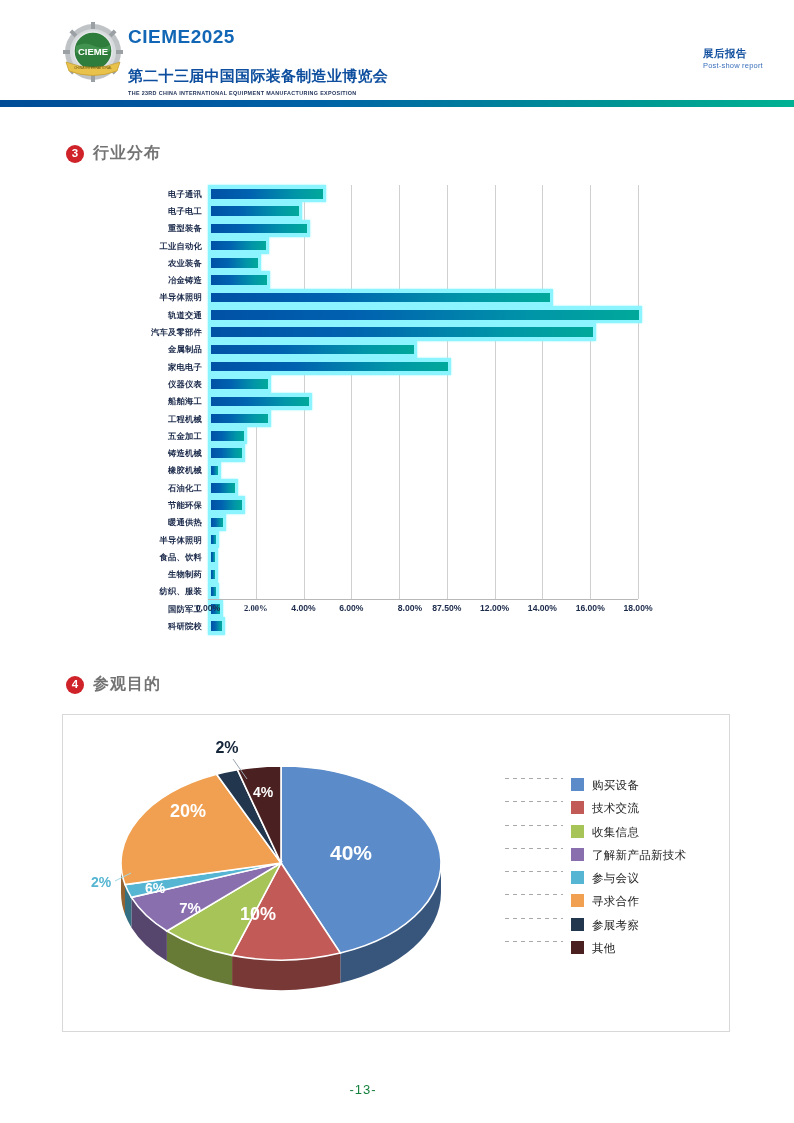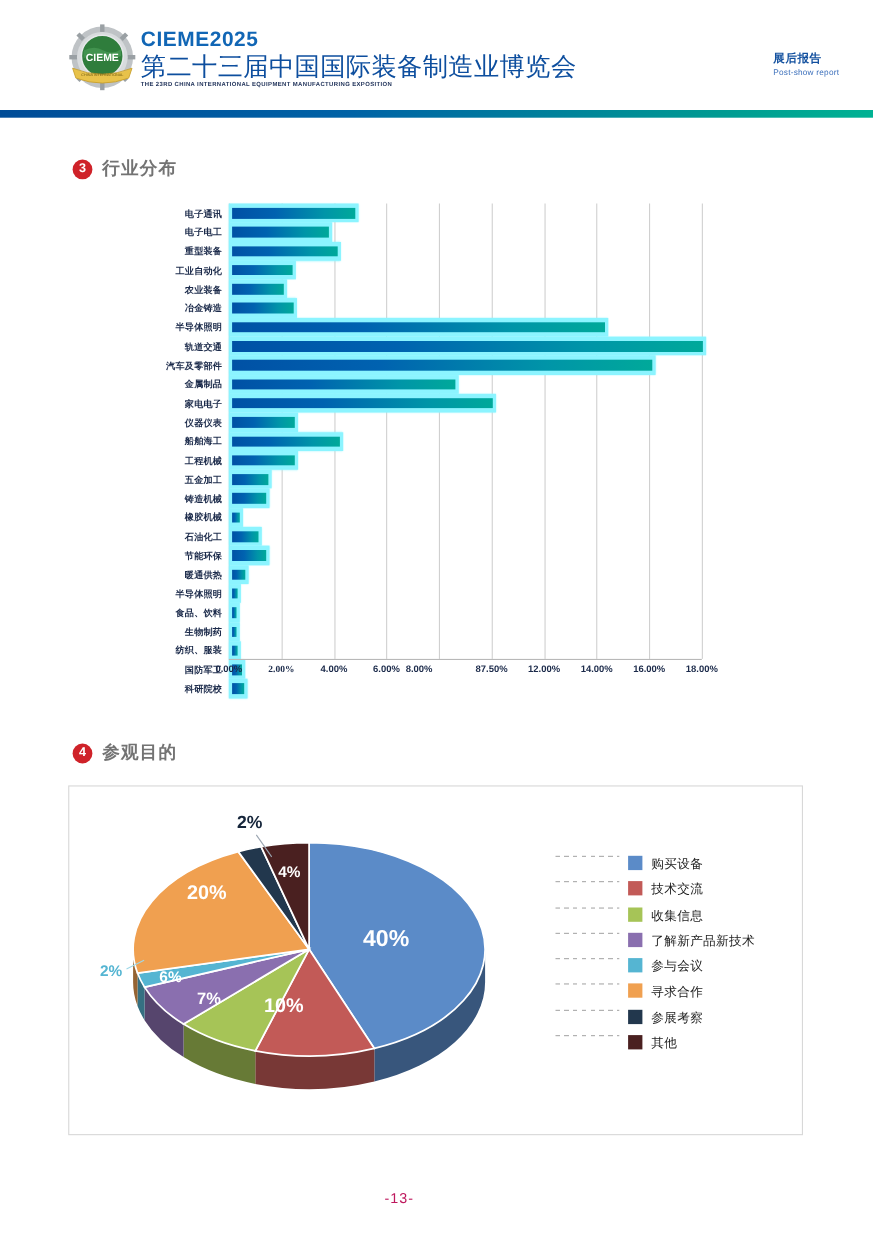--- a/index.html
+++ b/index.html
@@ -10,22 +10,22 @@
   }
   
   .header{position:absolute;left:0;top:0;width:794px;height:92px;}
   .logo{position:absolute;left:62px;top:22px;width:62px;height:62px;}
   .brand{position:absolute;left:128px;top:26px;}
   .brand-en{
     font-size:19px;font-weight:bold;color:#1166b5;letter-spacing:.5px;
     line-height:22px;font-family:"Liberation Sans",sans-serif;
   }
   .brand-cn{
-    font-size:23px;font-weight:normal;color:#0d4e9e;letter-spacing:.3px;
-    line-height:22px;margin-top:1px;
+    font-size:15px;font-weight:bold;color:#0d4e9e;letter-spacing:.3px;
+    line-height:22px;margin-top:17px;
   }
   .brand-sub{
     font-size:5.4px;font-weight:bold;color:#23355c;letter-spacing:.35px;
     line-height:8px;margin-top:2px;
   }
   .report{position:absolute;left:703px;top:46px;text-align:left;}
   .report-cn{font-size:10.5px;font-weight:bold;color:#12509f;line-height:14px;letter-spacing:.5px;}
   .report-en{font-size:7.5px;color:#3b6fbb;line-height:11px;letter-spacing:.2px;}
   .rule{
     position:absolute;left:0;top:100px;width:794px;height:7px;
@@ -78,21 +78,21 @@
   .legend-row{height:23.3px;display:flex;align-items:flex-start;}
   .leg-dash{
     width:58px;height:1px;margin-right:8px;
     background:repeating-linear-gradient(to right,#a9a9a9 0 4px,transparent 4px 8px);
   }
   .leg-swatch{width:13px;height:13px;margin-right:8px;flex:none;}
   .leg-text{font-size:11.5px;color:#1d1d1d;letter-spacing:.3px;}
   
   .footer{
     position:absolute;left:0;top:1082px;width:726px;text-align:center;
-    font-size:13px;color:#be185d;letter-spacing:1px;
+    font-size:13px;color:#15803d;letter-spacing:1px;
   }
 </style>
 </head>
 <body>
 
 <div class="header">
 
   <div class="logo">
     <svg width="62" height="62" viewBox="0 0 62 62">
       <g>
@@ -333,21 +333,21 @@
           <div class="bc-bar" style="width: 11.4667px;"></div>
         </div>
       </div>
     </div>
   <div class="bc-axis"></div>
   <div class="bc-ticks" id="bc-ticks">
       <span style="left: 0px;">0.00%</span>
       <span style="left: 47.7778px; font-family: Liberation Serif, serif;">2.00%</span>
       <span style="left: 95.5556px;">4.00%</span>
       <span style="left: 143.333px;">6.00%</span>
-      <span style="left: 173px;">8.00%</span>
+      <span style="left: 202px;">8.00%</span>
       <span style="left: 238.889px;">87.50%</span>
       <span style="left: 286.667px;">12.00%</span>
       <span style="left: 334.444px;">14.00%</span>
       <span style="left: 382.222px;">16.00%</span>
       <span style="left: 430px;">18.00%</span>
     </div>
 </div>
 
 <div class="sec" id="sec4">
   <div class="sec-num">4</div>

